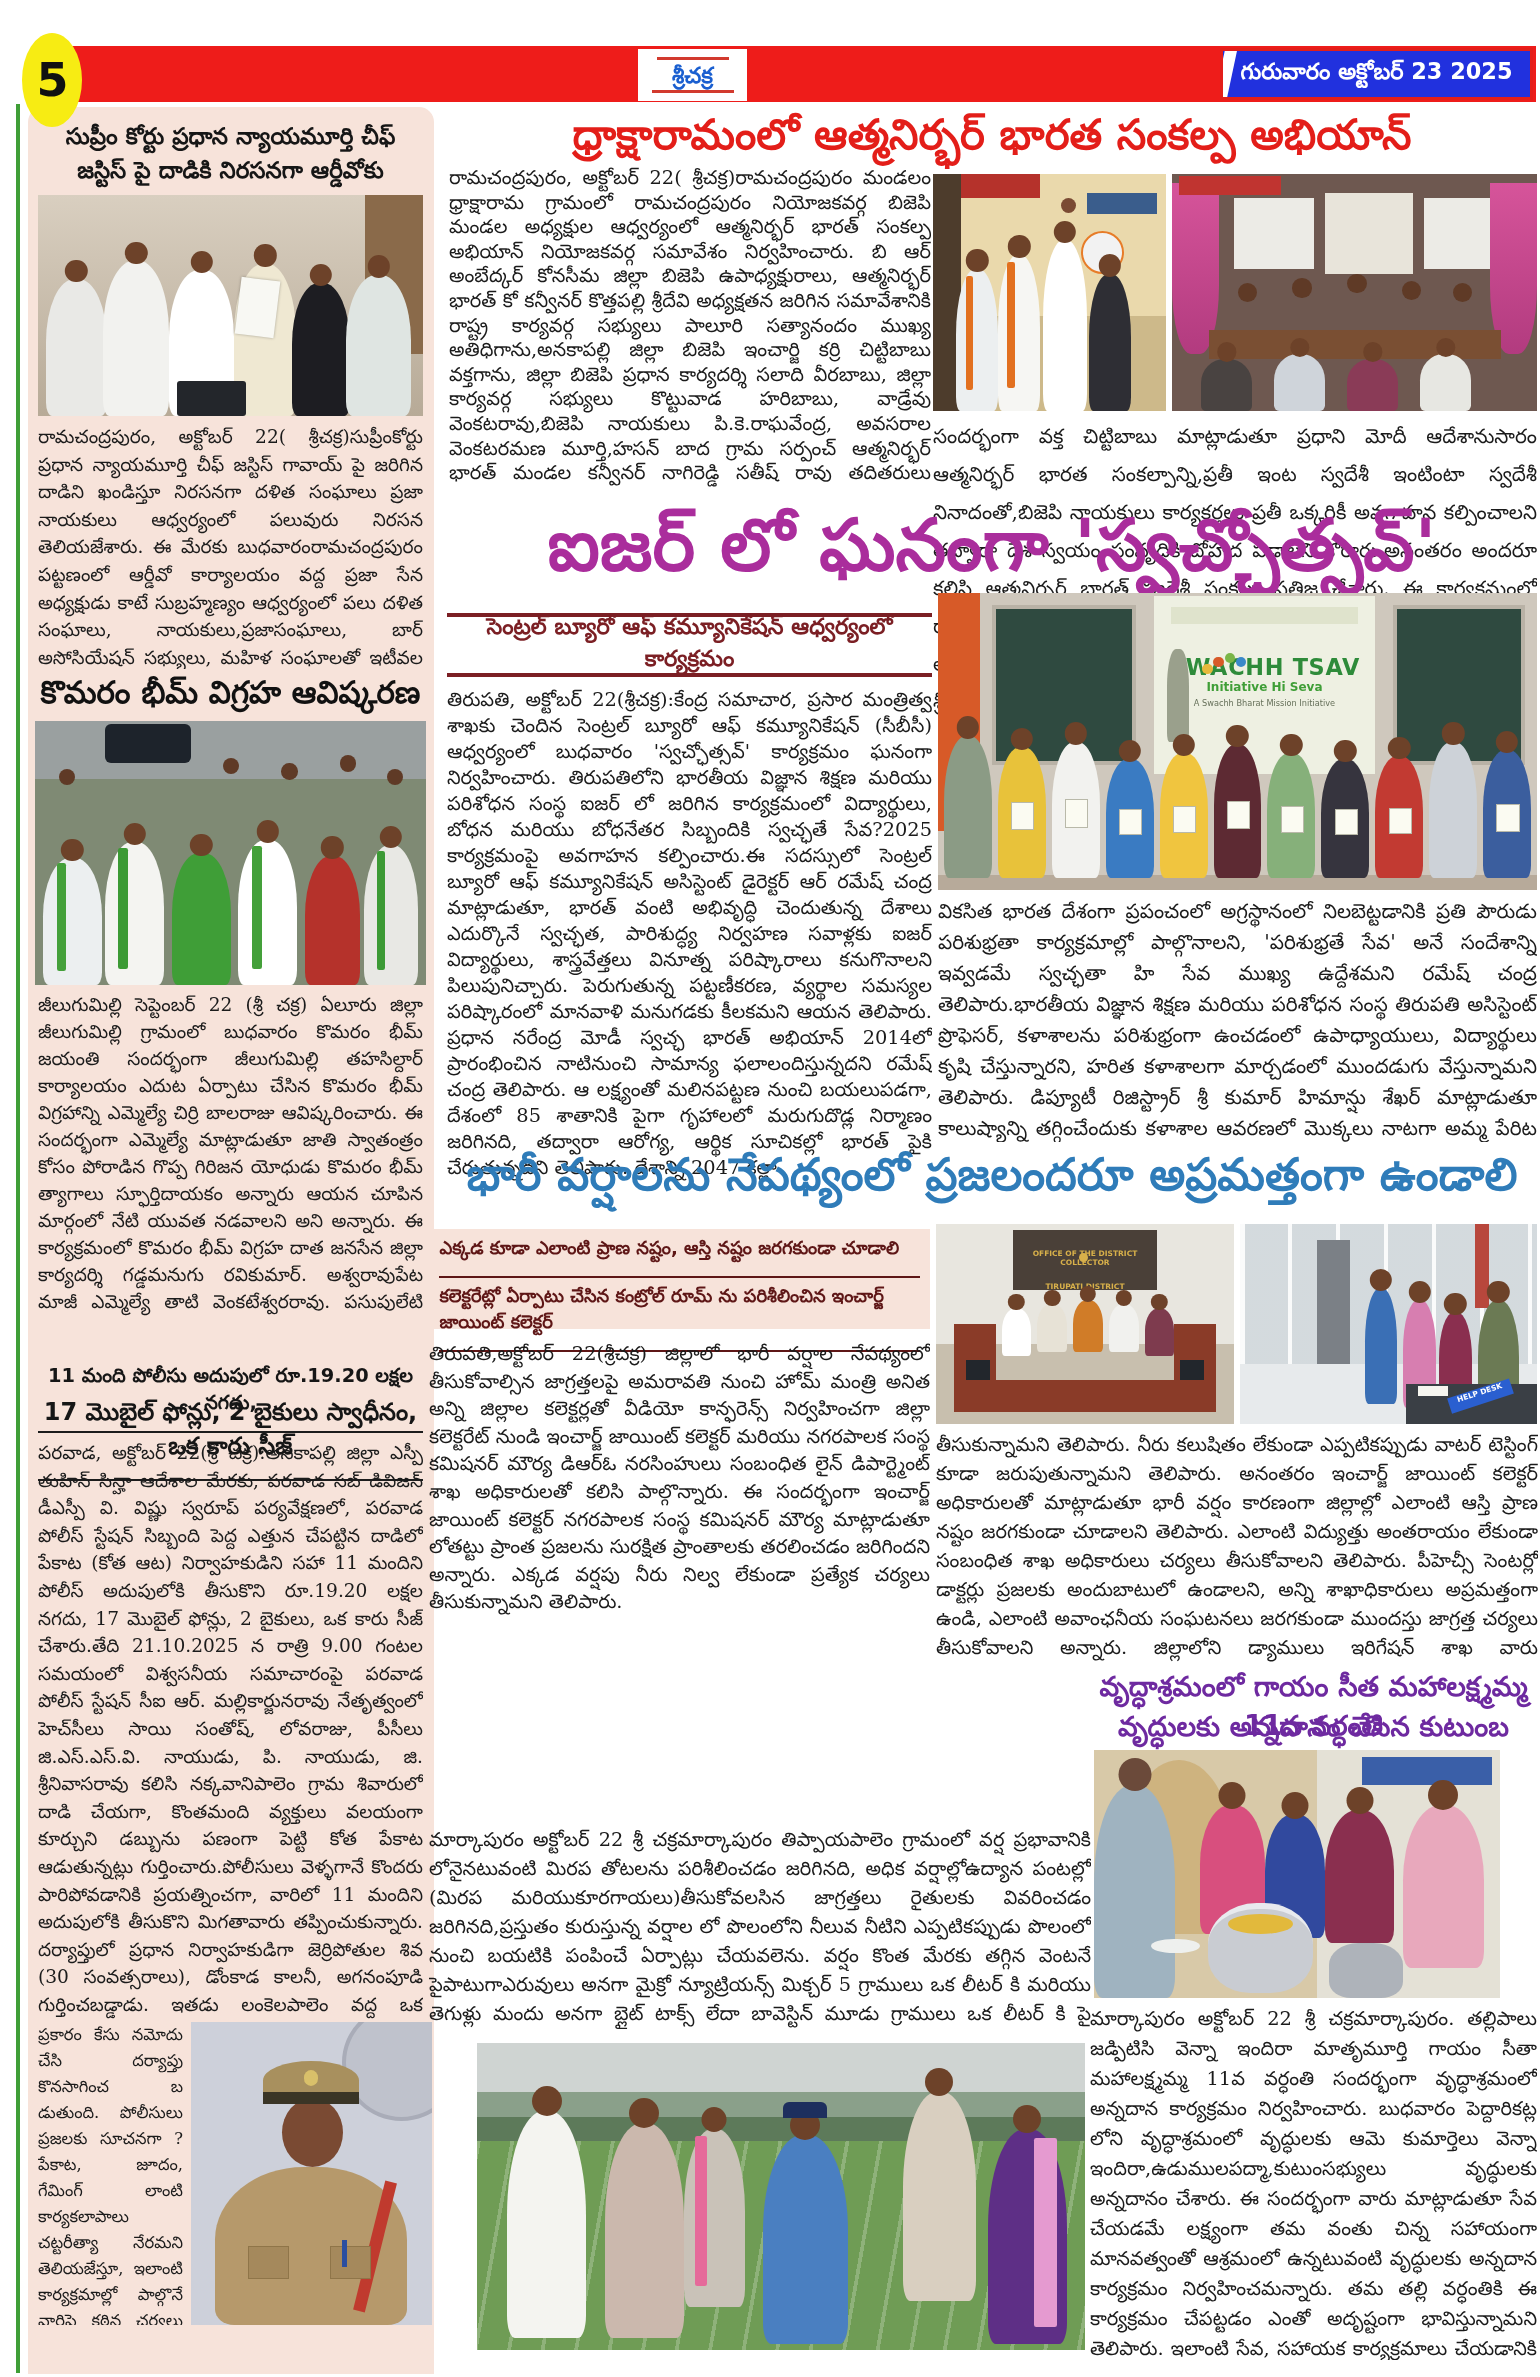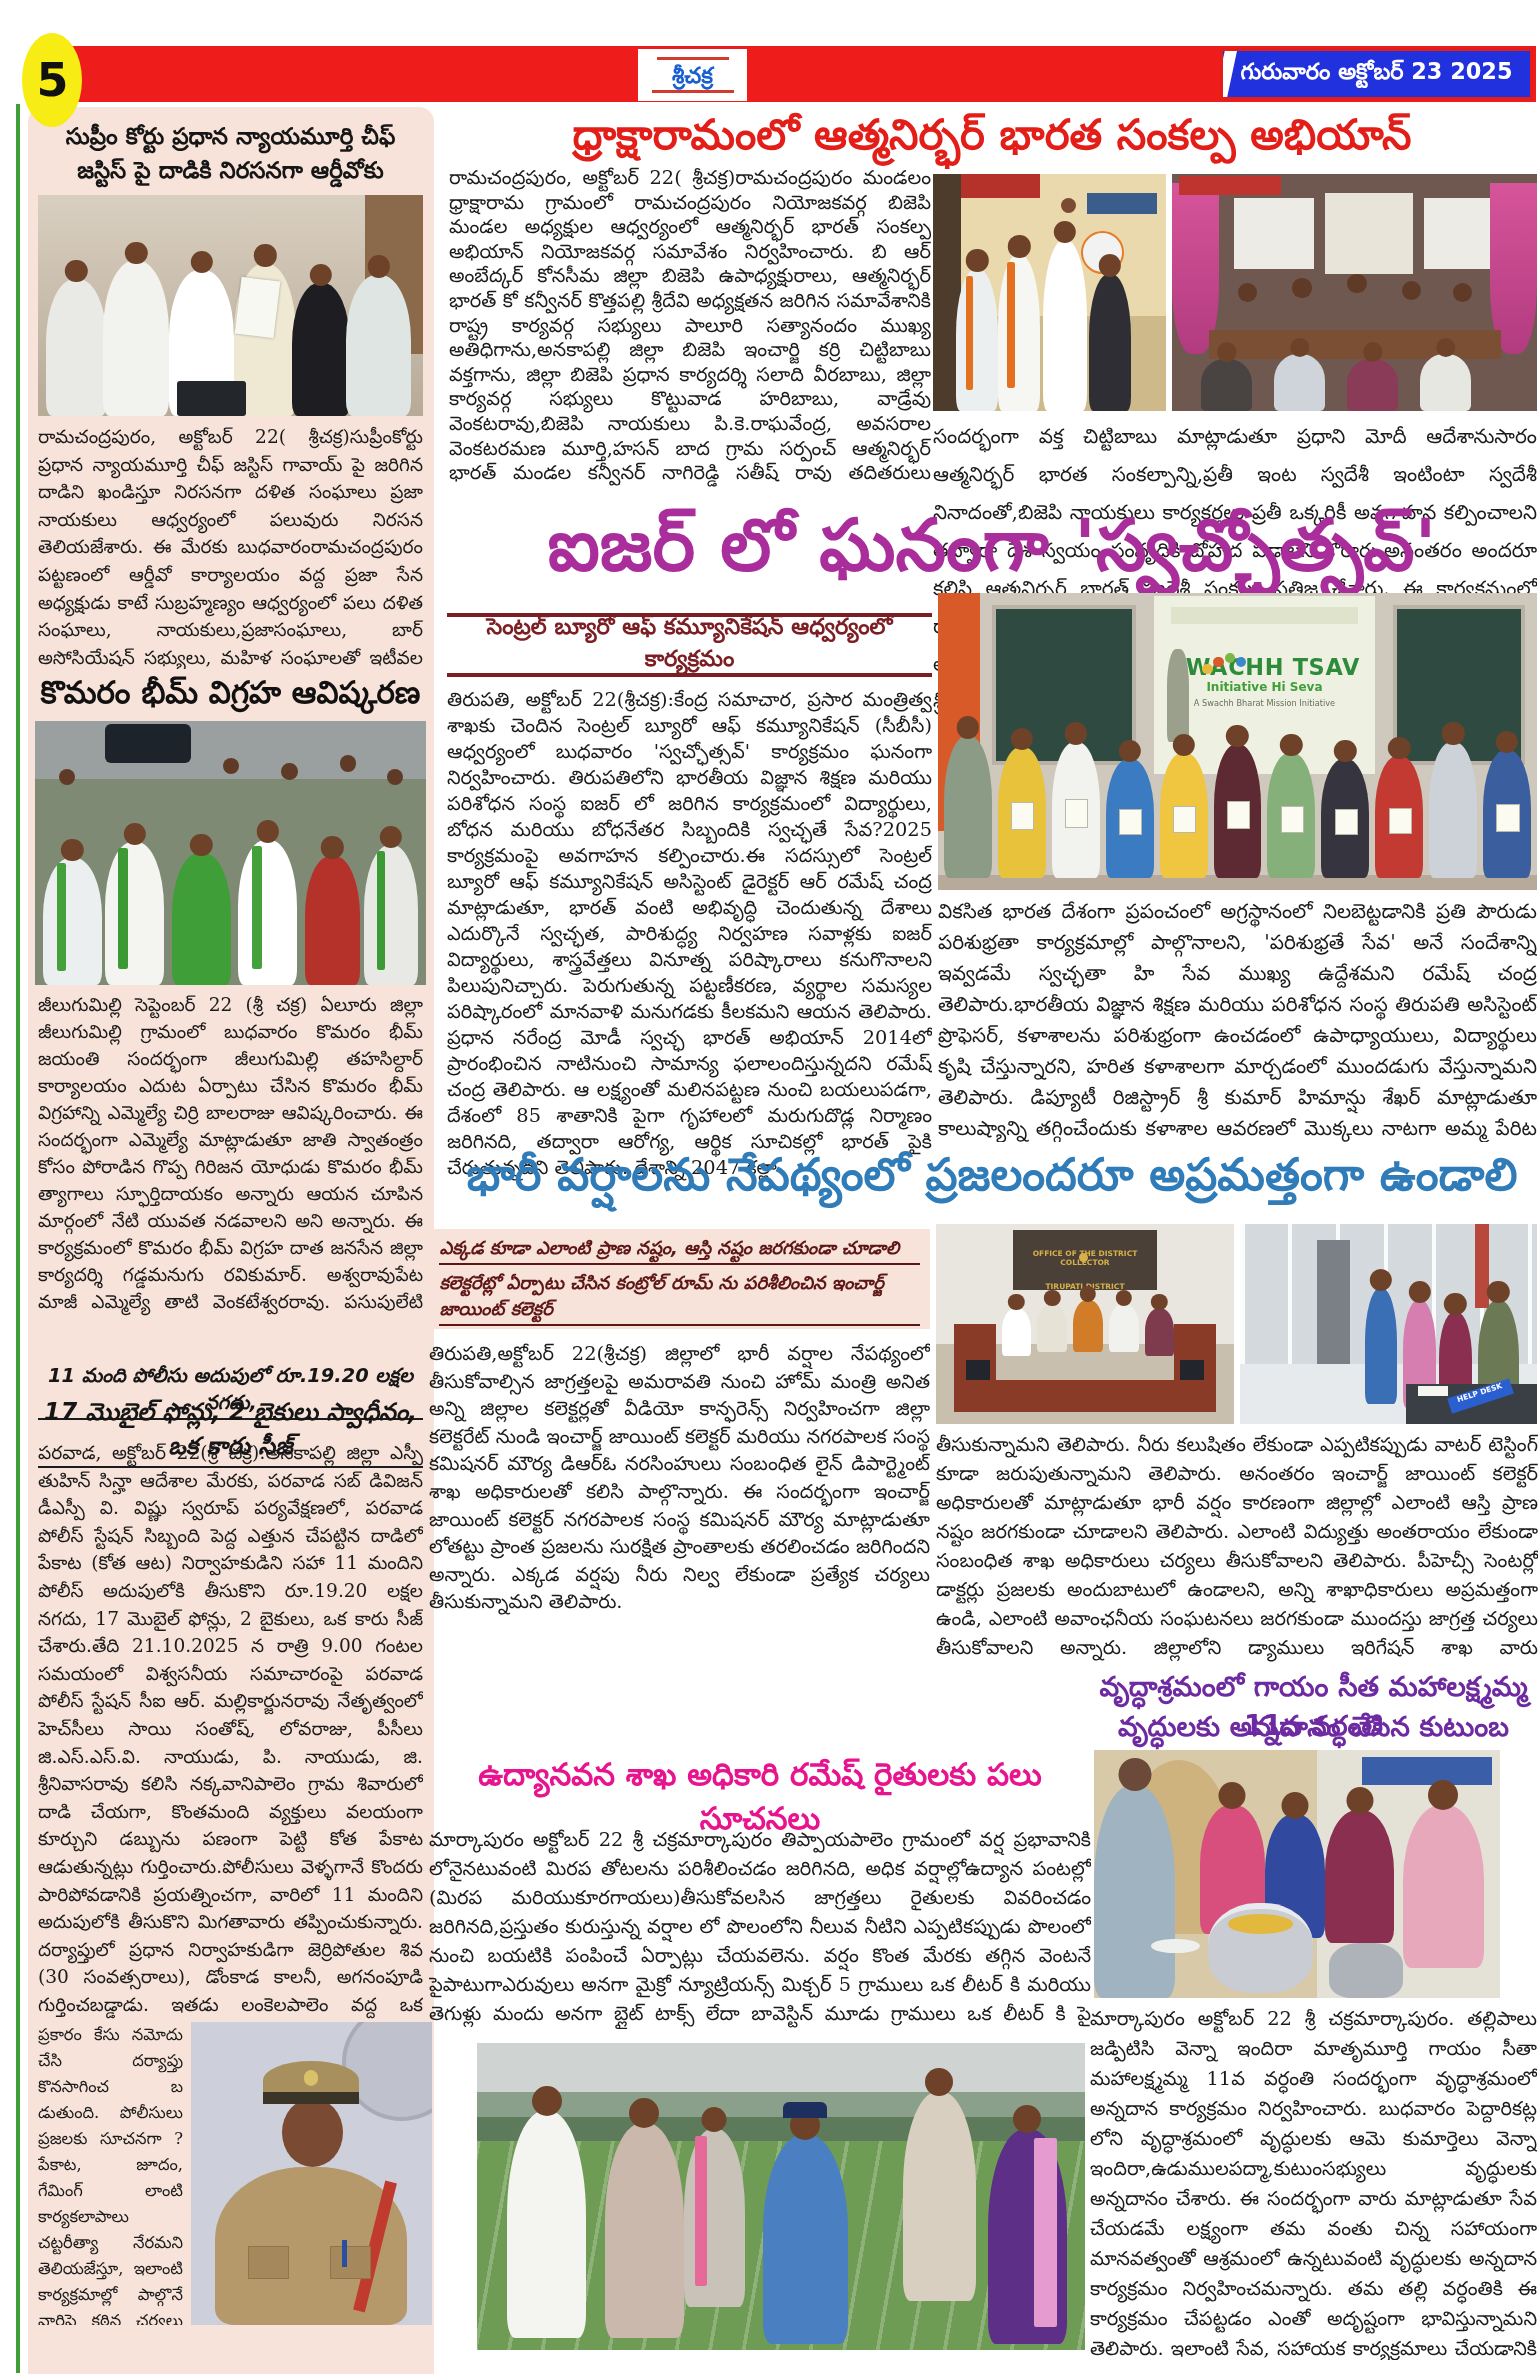--- a/index.html
+++ b/index.html
@@ -9,21 +9,21 @@
   .hl{font-family:"DejaVu Sans",sans-serif;font-weight:bold;text-align:center;}
   .bt{text-align:justify;color:#1b1b1b;overflow:hidden;}
   .ph{position:absolute;overflow:hidden;}
   .s{position:absolute;}
   .fig{position:absolute;border-radius:46% 46% 10% 10%;}
   .hd{position:absolute;left:50%;transform:translateX(-50%);top:-19.4px;width:22.4px;height:22.4px;
       border-radius:50%;background:#6d4229;display:block;}
   .hd2{position:absolute;border-radius:50%;background:#5f3a26;display:block;}
   .sc{position:absolute;display:block;border-radius:2.2px;}
   .ct{position:absolute;display:block;background:#fbfbf2;border:0.7px solid #b9b9a9;}
-  .uline{border-bottom:2.2px solid #1c1c1c;padding-bottom:0;display:block;font-style:italic;}
+  .uline{border-bottom:2.2px solid #1c1c1c;padding-bottom:13px;display:block;}
 </style>
 </head>
 <body>
 
 <div class="page">
 
   <div class="abs" style="left:16.4px;top:104px;width:3.7px;height:2269px;background:#3f9e37;"></div>
 
   <div class="abs" style="left:36px;top:46px;width:1500px;height:56px;background:#ee1c1a;"></div>
 
@@ -319,21 +319,20 @@
     <div class="s" style="right:0;bottom:0;width:44%;height:20%;background:#3a3f45;"></div>
     <div class="s" style="right:8%;bottom:10%;width:22%;height:8%;background:#2a5fd0;color:#ffffff;font-family:'DejaVu Sans',sans-serif;
                 font-size:7.5px;font-weight:bold;text-align:center;transform:rotate(-18deg);">
       <span>HELP DESK</span>
     </div>
     <div class="s" style="right:30%;bottom:14%;width:10%;height:5%;background:#f6f6f0;"></div>
   </div>
 
   <div class="abs bt" style="left:936px;top:1430px;width:602px;height:233px;font-size:19.4px;line-height:29px;">తీసుకున్నామని తెలిపారు. నీరు కలుషితం లేకుండా ఎప్పటికప్పుడు వాటర్ టెస్టింగ్ కూడా జరుపుతున్నామని తెలిపారు. అనంతరం ఇంచార్జ్ జాయింట్ కలెక్టర్ అధికారులతో మాట్లాడుతూ భారీ వర్షం కారణంగా జిల్లాల్లో ఎలాంటి ఆస్తి ప్రాణ నష్టం జరగకుండా చూడాలని తెలిపారు. ఎలాంటి విద్యుత్తు అంతరాయం లేకుండా సంబంధిత శాఖ అధికారులు చర్యలు తీసుకోవాలని తెలిపారు. పీహెచ్సీ సెంటర్లో డాక్టర్లు ప్రజలకు అందుబాటులో ఉండాలని, అన్ని శాఖాధికారులు అప్రమత్తంగా ఉండి, ఎలాంటి అవాంఛనీయ సంఘటనలు జరగకుండా ముందస్తు జాగ్రత్త చర్యలు తీసుకోవాలని అన్నారు. జిల్లాలోని డ్యాములు ఇరిగేషన్ శాఖ వారు పర్యవేక్షించాలన్నారు. రేపు కూడా వర్షాలు అధికంగా ఉండడంతో పాఠశాలలు కళాశాలలో సెలవు ప్రకటించడం జరిగిందని తెలిపారు. అనంతరం కలెక్టరేట్లో ఏర్పాటు చేసిన కంట్రోల్ రూమ్ ను పరిశీలించి ఎప్పటికప్పుడు వర్షపాత నమోదు వివరాలను, రిపోర్టులను తెలియజేసేలా ఉండాలని తెలిపారు.</div>
 
-  <div class="abs hl" style="left:429px;top:1756px;width:662px;font-size:31px;color:#e8138e;">ఉద్యానవన శాఖ అధికారి రమేష్ రైతులకు పలు సూచనలు</div>
 
   <div class="abs bt" style="left:429px;top:1825px;width:662px;height:207px;font-size:19.4px;line-height:29px;">మార్కాపురం అక్టోబర్ 22 శ్రీ చక్రమార్కాపురం  తిప్పాయపాలెం గ్రామంలో  వర్ష ప్రభావానికి లోనైనటువంటి మిరప తోటలను పరిశీలించడం జరిగినది, అధిక వర్షాల్లోఉద్యాన పంటల్లో (మిరప మరియుకూరగాయలు)తీసుకోవలసిన జాగ్రత్తలు రైతులకు వివరించడం జరిగినది,ప్రస్తుతం కురుస్తున్న వర్షాల లో పొలంలోని నీలువ నీటిని ఎప్పటికప్పుడు పొలంలో నుంచి బయటికి పంపించే ఏర్పాట్లు చేయవలెను. వర్షం కొంత మేరకు తగ్గిన వెంటనే పైపాటుగాఎరువులు అనగా మైక్రో న్యూట్రియన్స్ మిక్చర్ 5 గ్రాములు ఒక లీటర్ కి మరియు తెగుళ్లు మందు అనగా బ్లైట్ టాక్స్ లేదా బావెస్టిన్ మూడు గ్రాములు ఒక లీటర్ కి పై పాటుగా వారానికి రెండుసార్లు పిచికారి చేసినట్లయితే తెగుళ్లను నివారిస్తూ పోషకాలను మొక్కలకు అందజేయవచ్చని తెలియజేయడం జరిగినది. ఉద్యానవన శాఖ అధికారి పి రమేష్ రైతులకు పలు సూచనలు చేశారు</div>
 
   <div class="ph" style="left:477px;top:2043px;width:608px;height:307px;
               background:linear-gradient(#cfd4d2 0 16%,#8aa08a 16% 24%,#5d7a5a 24% 32%,#6f9c55 32% 100%);">
     <div class="s" style="left:0;top:32%;width:100%;height:68%;background:repeating-linear-gradient(100deg,rgba(255,255,255,.22) 0 3.7px,rgba(0,0,0,0) 3.7px 33px);"></div>
     <div class="fig" style="left:5%;bottom:4%;width:13%;height:74%;background:#f4f4f0;">
         <b class="hd" style="width:30px;height:30px;top:-25px;"></b>
       </div>
     <div class="fig" style="left:21%;bottom:4%;width:13%;height:70%;background:#cbb8ad;">

